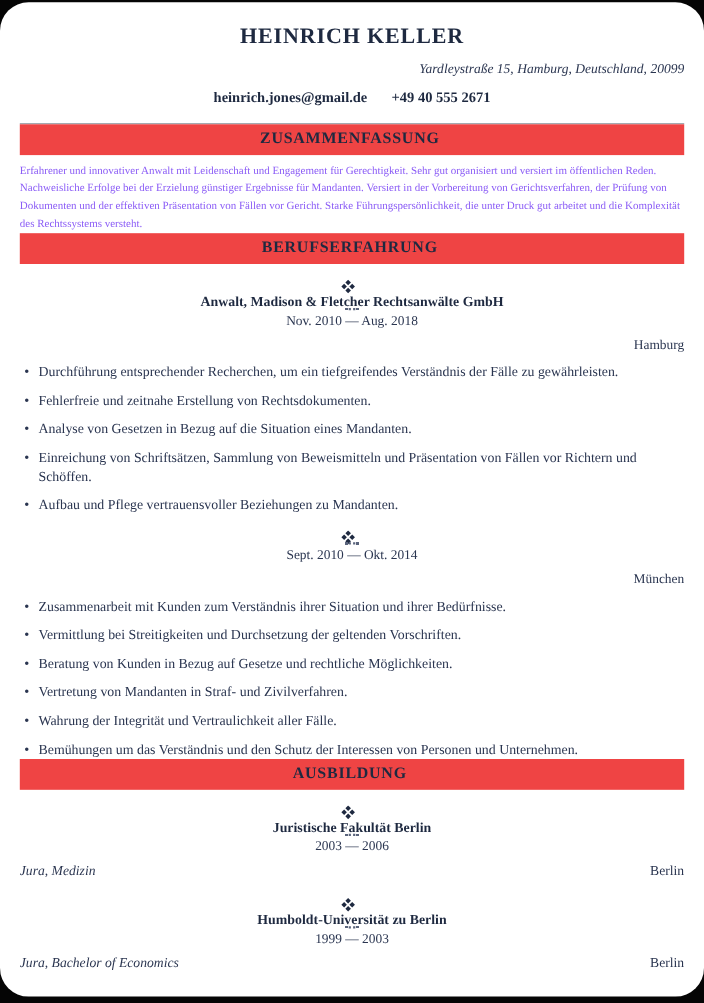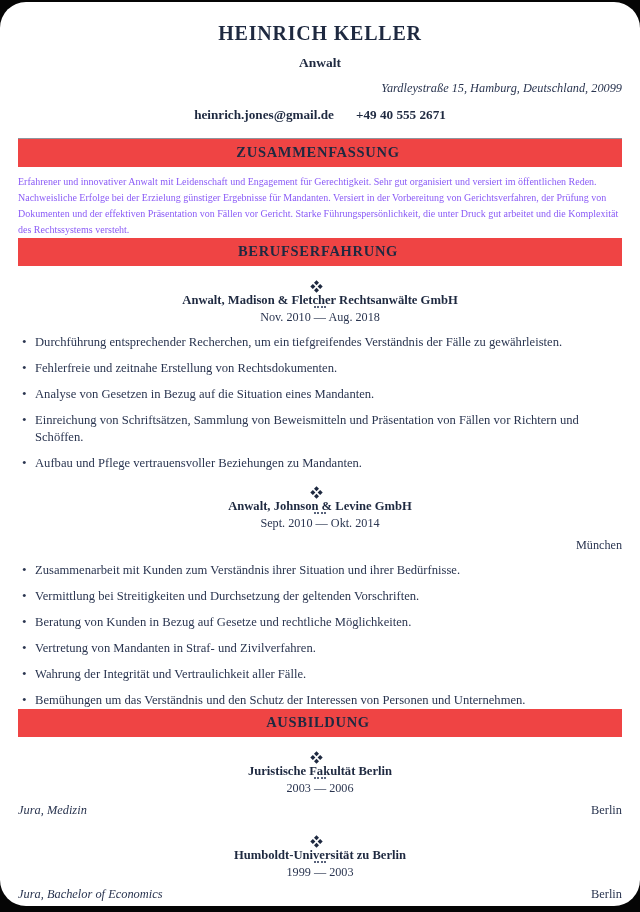--- a/index.html
+++ b/index.html
@@ -125,21 +125,20 @@
   .edu-entry { margin-bottom: 17px; }
 </style>
 </head>
 <body>
 
 <div class="stage">
   <div class="card">
 
     <header>
       <div class="name">HEINRICH KELLER</div>
-      <div class="cand-title">Anwalt</div>
       <div class="address">Yardleystraße 15, Hamburg, Deutschland, 20099</div>
       <div class="contact">
         <span>heinrich.jones@gmail.de</span>
         <span>+49 40 555 2671</span>
       </div>
       <hr class="rule">
     </header>
 
     <section>
       <div class="band">ZUSAMMENFASSUNG</div>
@@ -156,40 +155,40 @@
               <path d="M8 0.4 L11.1 3.5 L8 6.6 L4.9 3.5 Z"></path>
               <path d="M12.5 4.9 L15.6 8 L12.5 11.1 L9.4 8 Z"></path>
               <path d="M8 9.4 L11.1 12.5 L8 15.6 L4.9 12.5 Z"></path>
               <path d="M3.5 4.9 L6.6 8 L3.5 11.1 L0.4 8 Z"></path>
             </svg>
           </span>
           <span class="entry-title">Anwalt, Madison &amp; Fletcher Rechtsanwälte GmbH</span>
           <span class="leader"></span>
           <span class="dates">Nov. 2010 — Aug. 2018</span>
         </div>
+        <div class="loc-line">Hamburg</div>
         <div class="bullets">
           <div class="bullet">Durchführung entsprechender Recherchen, um ein tiefgreifendes Verständnis der Fälle zu gewährleisten.</div>
           <div class="bullet">Fehlerfreie und zeitnahe Erstellung von Rechtsdokumenten.</div>
           <div class="bullet">Analyse von Gesetzen in Bezug auf die Situation eines Mandanten.</div>
           <div class="bullet">Einreichung von Schriftsätzen, Sammlung von Beweismitteln und Präsentation von Fällen vor Richtern und Schöffen.</div>
           <div class="bullet">Aufbau und Pflege vertrauensvoller Beziehungen zu Mandanten.</div>
         </div>
       </div>
 
       <div style="margin-top:10px;">
         <div class="entry-head">
           <span class="dmd">
             <svg viewBox="0 0 16 16" width="13" height="13" fill="#1e2940">
               <path d="M8 0.4 L11.1 3.5 L8 6.6 L4.9 3.5 Z"></path>
               <path d="M12.5 4.9 L15.6 8 L12.5 11.1 L9.4 8 Z"></path>
               <path d="M8 9.4 L11.1 12.5 L8 15.6 L4.9 12.5 Z"></path>
               <path d="M3.5 4.9 L6.6 8 L3.5 11.1 L0.4 8 Z"></path>
             </svg>
           </span>
-          <span class="entry-title">Anwalt, Johnson &amp; Levine GmbH</span>
           <span class="leader"></span>
           <span class="dates">Sept. 2010 — Okt. 2014</span>
         </div>
         <div class="loc-line">München</div>
         <div class="bullets">
           <div class="bullet">Zusammenarbeit mit Kunden zum Verständnis ihrer Situation und ihrer Bedürfnisse.</div>
           <div class="bullet">Vermittlung bei Streitigkeiten und Durchsetzung der geltenden Vorschriften.</div>
           <div class="bullet">Beratung von Kunden in Bezug auf Gesetze und rechtliche Möglichkeiten.</div>
           <div class="bullet">Vertretung von Mandanten in Straf- und Zivilverfahren.</div>
           <div class="bullet">Wahrung der Integrität und Vertraulichkeit aller Fälle.</div>

